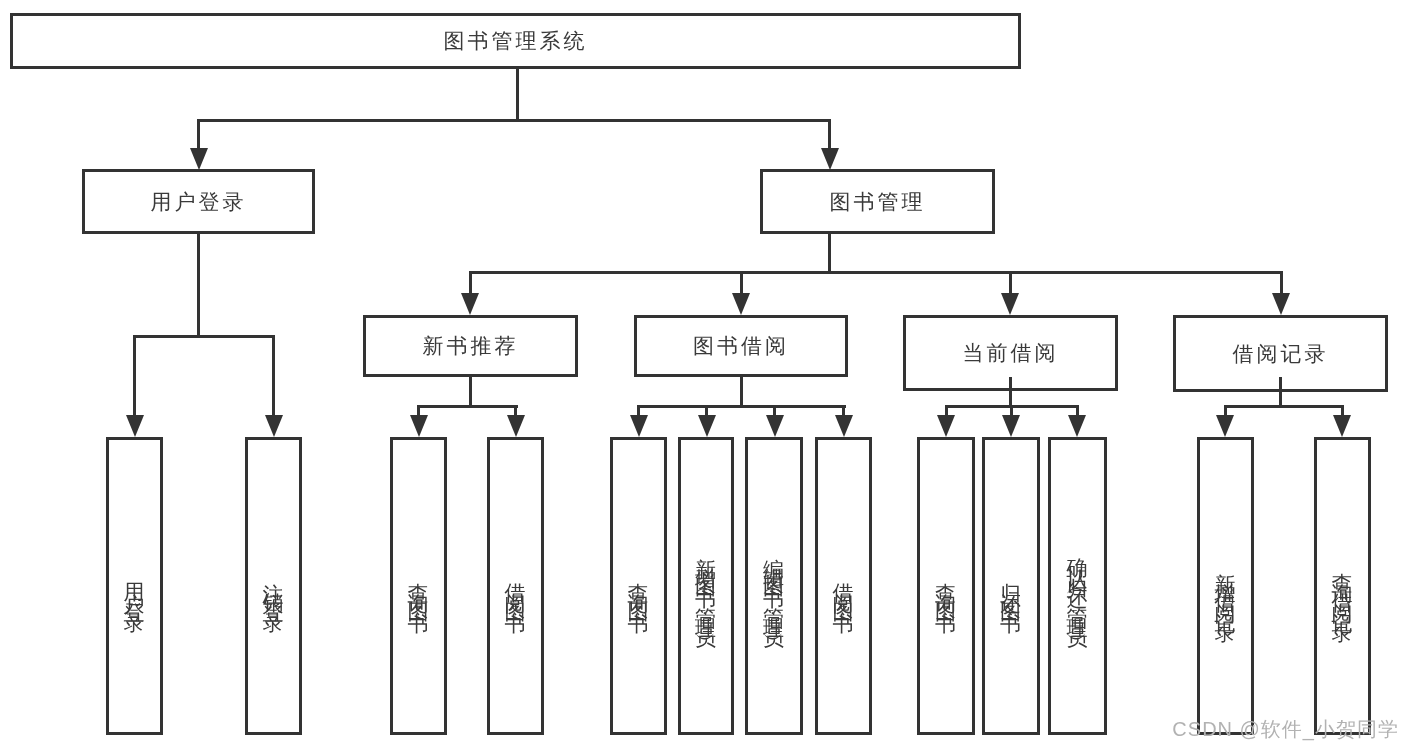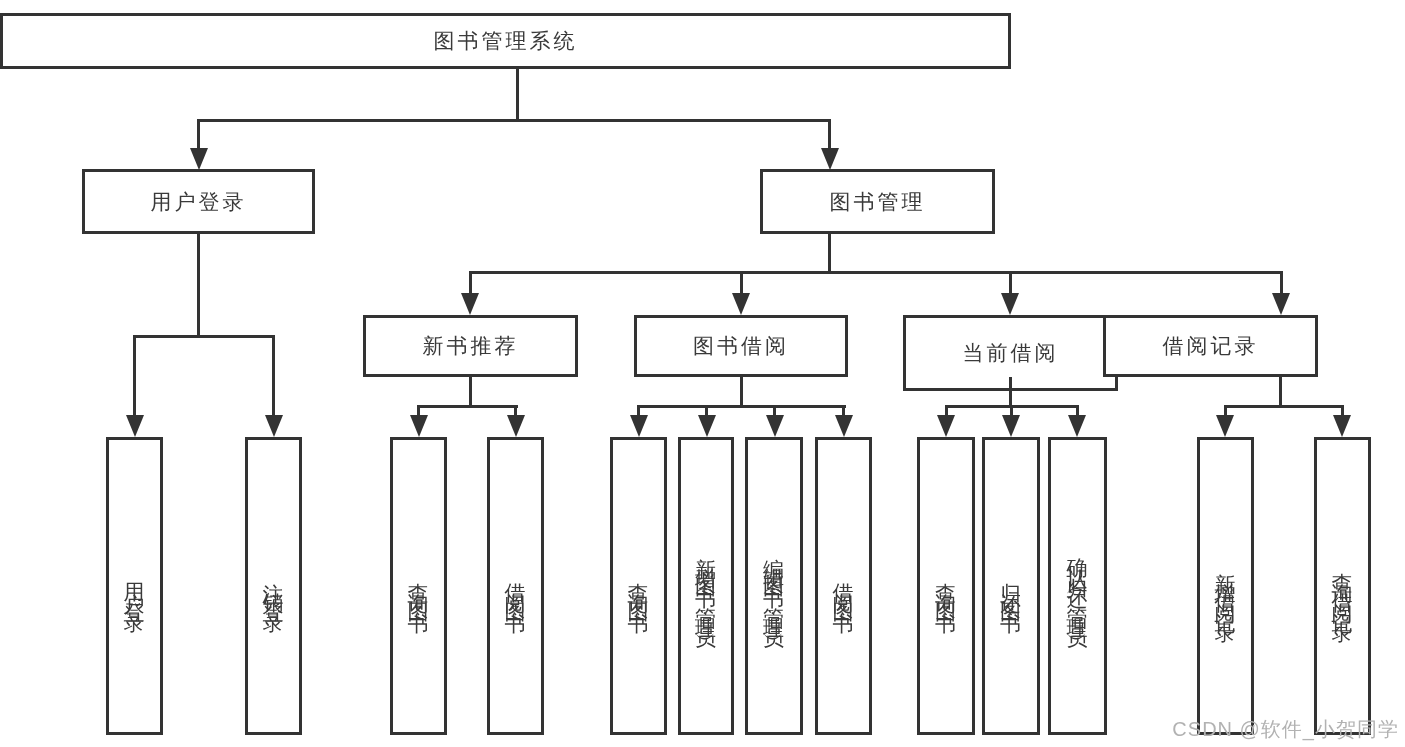--- a/index.html
+++ b/index.html
@@ -59,29 +59,29 @@
     letter-spacing: 1px;
     color: var(--watermark);
     white-space: nowrap;
   }
 </style>
 </head>
 <body>
 
 <div class="diagram">
 
-  <div class="box hbox" style="left:0; top:13px; width:1011px; height:56px;">图书管理系统</div>
+  <div class="box hbox" style="left:10px; top:13px; width:1011px; height:56px;">图书管理系统</div>
 
   <div class="box hbox" style="left:82px; top:169px; width:233px; height:65px;">用户登录</div>
   <div class="box hbox" style="left:712px; top:169px; width:235px; height:65px;margin-left:48px;">图书管理</div>
 
   <div class="box hbox" style="left:363px; top:315px; width:215px; height:62px;">新书推荐</div>
   <div class="box hbox" style="left:634px; top:315px; width:214px; height:62px;">图书借阅</div>
   <div class="box hbox" style="left:903px; top:315px; width:215px; height:76px;">当前借阅</div>
-  <div class="box hbox" style="left:1103px; top:315px; width:215px; height:62px;text-align:center;">借阅记录</div>
+  <div class="box hbox" style="left:1173px; top:315px; width:215px; height:77px;text-align:center;">借阅记录</div>
 
   <div class="box vbox" style="left:106px; top:437px; width:57px; height:298px;">用户登录</div>
   <div class="box vbox" style="left:245px; top:437px; width:57px; height:298px;">注销登录</div>
 
   <div class="box vbox" style="left:390px; top:437px; width:57px; height:298px;">查询图书</div>
   <div class="box vbox" style="left:487px; top:437px; width:57px; height:298px;">借阅图书</div>
 
   <div class="box vbox" style="left:610px; top:437px; width:57px; height:298px;">查询图书</div>
   <div class="box vbox" style="left:678px; top:437px; width:56px; height:298px;">新增图书（管理员）</div>
   <div class="box vbox" style="left:745px; top:437px; width:58px; height:298px;">编辑图书（管理员）</div>

